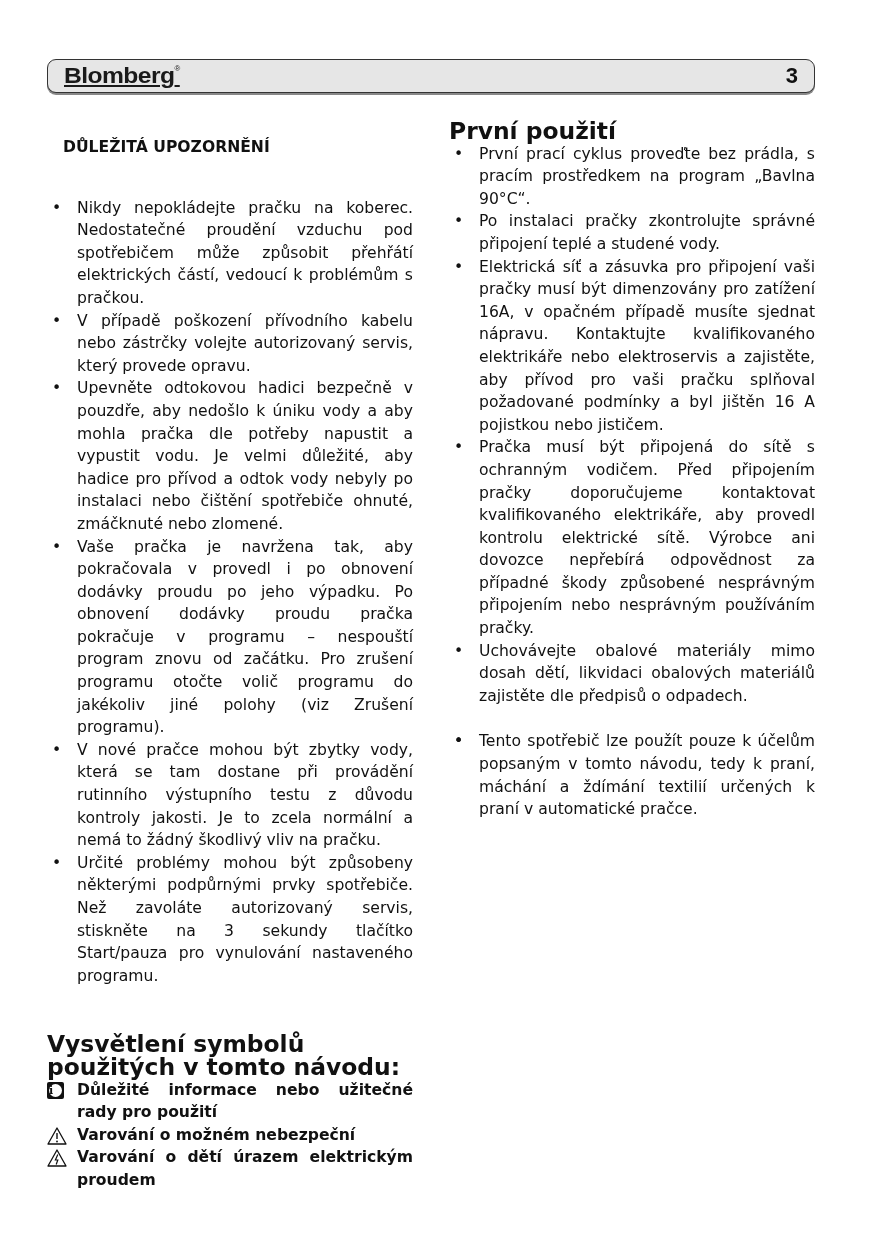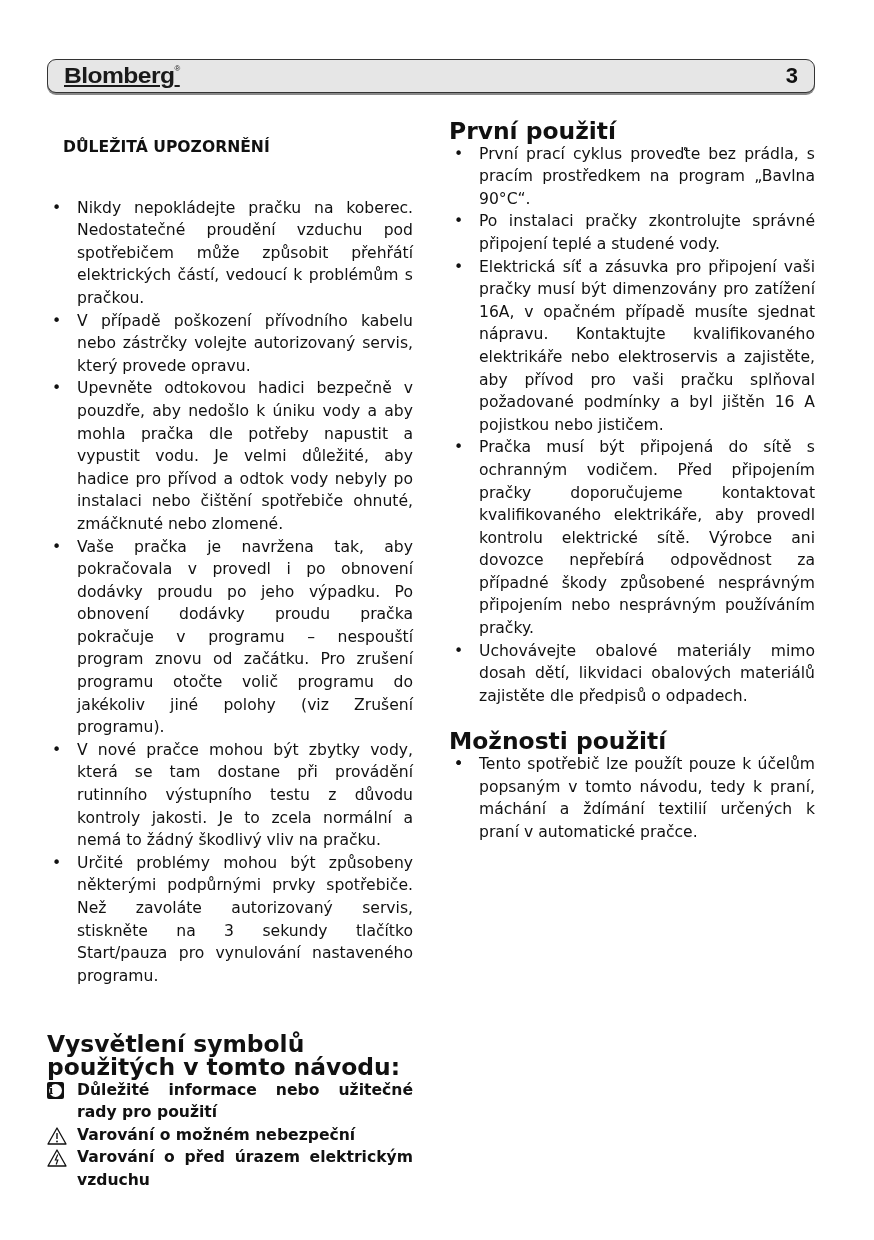--- a/index.html
+++ b/index.html
@@ -73,32 +73,31 @@
     </span>
     <span>Varování o možném nebezpeční</span>
   </div>
   <div class="sym-row">
     <span class="sym-icon">
       <svg width="20" height="18" viewBox="0 0 20 18">
           <path d="M10 1 L19 17 L1 17 Z" fill="none" stroke="#111" stroke-width="1.3" stroke-linejoin="round"></path>
           <path d="M10.8 5.5 L8.4 11 L10.8 11 L9.2 15.5" fill="none" stroke="#111" stroke-width="1.2"></path>
         </svg>
     </span>
-    <span>Varování o před úrazem elektrickým vzduchu</span>
+    <span>Varování o dětí úrazem elektrickým proudem</span>
   </div>
 </div>
 
 <div class="col right">
   <h2 class="h-sec">První použití</h2>
   <ul>
     <li><span class="bullet">•</span><span>První prací cyklus proveďte bez prádla, s pracím prostředkem na program „Bavlna 90°C“.</span></li>
     <li><span class="bullet">•</span><span>Po instalaci pračky zkontrolujte správné připojení teplé a studené vody.</span></li>
     <li><span class="bullet">•</span><span>Elektrická síť a zásuvka pro připojení vaši pračky musí být dimenzovány pro zatížení 16A, v opačném případě musíte sjednat nápravu. Kontaktujte kvalifikovaného elektrikáře nebo elektroservis a zajistěte, aby přívod pro vaši pračku splňoval požadované podmínky a byl jištěn 16 A pojistkou nebo jističem.</span></li>
     <li><span class="bullet">•</span><span>Pračka musí být připojená do sítě s ochranným vodičem. Před připojením pračky doporučujeme kontaktovat kvalifikovaného elektrikáře, aby provedl kontrolu elektrické sítě. Výrobce ani dovozce nepřebírá odpovědnost za případné škody způsobené nesprávným připojením nebo nesprávným používáním pračky.</span></li>
     <li><span class="bullet">•</span><span>Uchovávejte obalové materiály mimo dosah dětí, likvidaci obalových materiálů zajistěte dle předpisů o odpadech.</span></li>
   </ul>
   <div class="gap-sec"></div>
-  <h2 class="h-sec">Možnosti použití</h2>
   <ul>
     <li><span class="bullet">•</span></li>
     <li><span class="bullet">•</span><span>Tento spotřebič lze použít pouze k účelům popsaným v tomto návodu, tedy k praní, máchání a ždímání textilií určených k praní v automatické pračce.</span></li>
   </ul>
 </div>
 
 </body></html>

